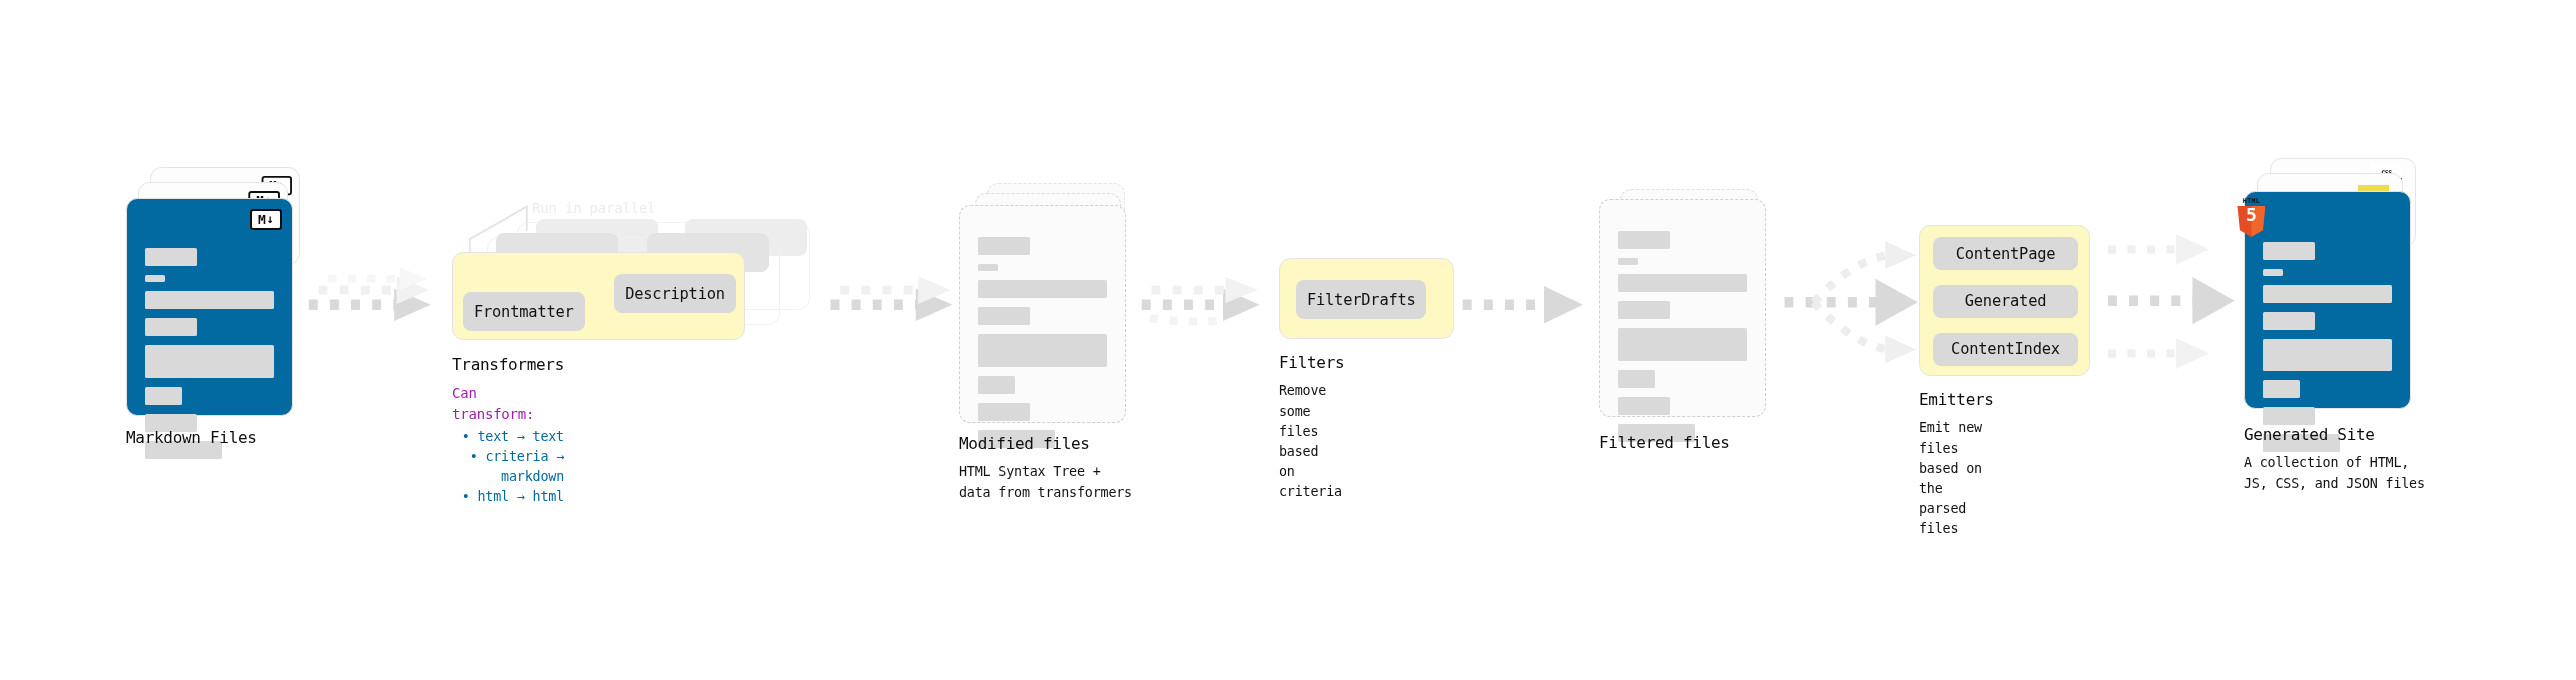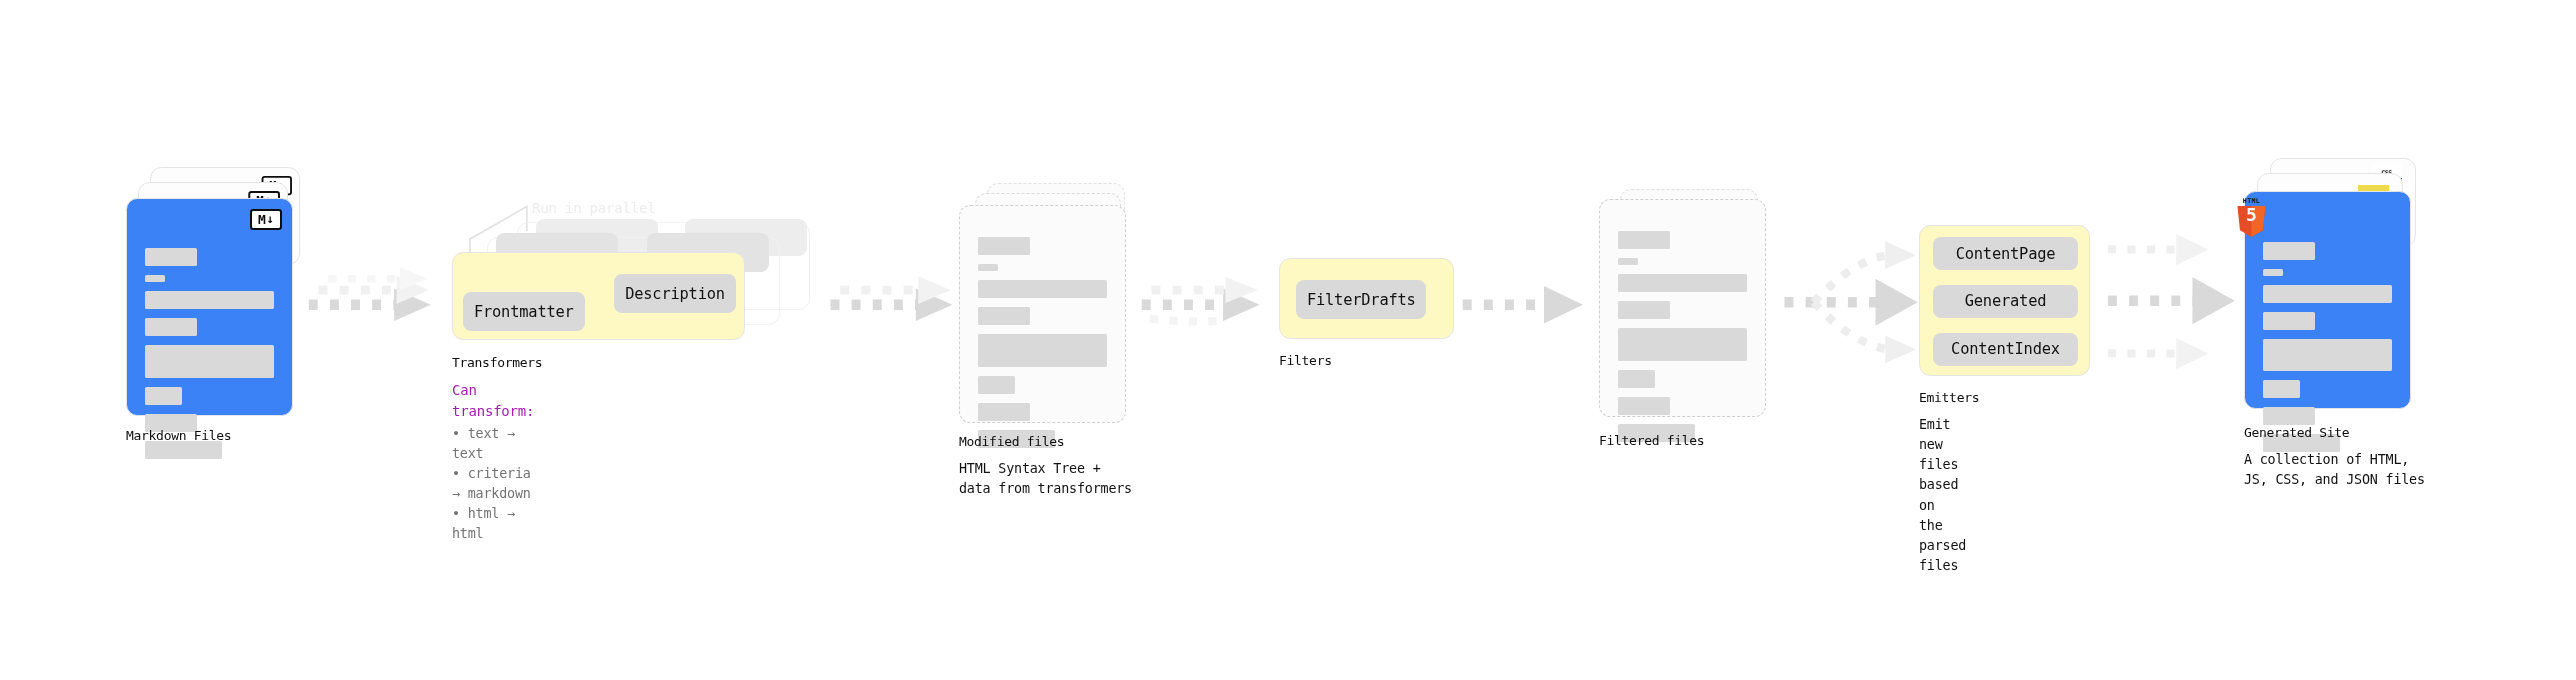--- a/index.html
+++ b/index.html
@@ -11,21 +11,21 @@
   }
   #stage { position: relative; width: 2576px; height: 681px; }
 
   
   .node { position: absolute; }
 
   
   .stack { position: relative; }
   .card {
     position: absolute;
-    background: #3b82f6;
+    background: #0369a1;
     border: 1.6px solid #e4e4e4;
     border-radius: 11.4px;
   }
   .card.dashed { border-style: dashed; border-color: #cfcfcf; background: #fbfbfb; }
   .card.l2 { background: #fdfdfd; }
   .card.l3 { background: #fdfdfd; }
 
   .bars { position: absolute; left: 18px; top: 49px; right: 18px; }
   .bar { background: #d9d9d9; border-radius: 1.6px; margin-bottom: 9px; height: 18px; }
   .bar.h-sm { height: 7.3px; }
@@ -83,29 +83,29 @@
     border-radius: 8.1px;
     display: flex; align-items: center; justify-content: center;
     font-size: 15.4px; color: #111; letter-spacing: -0.2px; white-space: nowrap;
   }
   .chip.g2 { background: #e3e3e3; }
   .chip.g3 { background: #ededed; }
 
   
   .caption { position: absolute; }
   .caption h3 {
-    font-size: 13px; font-weight: 400; color: #0d0d0d;
+    font-size: 16px; font-weight: 400; color: #0d0d0d;
     letter-spacing: -0.3px; white-space: nowrap; line-height: 1.1;
   }
   .caption p {
     font-size: 13.4px; color: #111; line-height: 1.5;
     margin-top: 9.8px; white-space: pre-line; letter-spacing: -0.2px;
   }
   .caption ul { list-style: none; margin-top: 1.6px; }
-  .caption li { font-size: 13.4px; color: #737373; line-height: 1.5; letter-spacing: -0.2px; }
+  .caption li { font-size: 13.4px; color: #0369a1; line-height: 1.5; letter-spacing: -0.2px; text-align: right; }
   .caption .lead { font-size: 14px; color: #a21caf; line-height: 1.5; letter-spacing:-0.2px; }
 
   .parallel-label {
     position: absolute; font-size: 14px; color: #ececec;
     white-space: nowrap; letter-spacing: -0.2px;
   }
   svg.overlay { position: absolute; left: 0; top: 0; pointer-events: none; }
 </style>
 </head>
 <body>
@@ -224,20 +224,22 @@
   </div>
 
   <div class="node" style="left:1279px; top:258px;">
     <div class="panel" style="left:0; top:0; width:175px; height:81px;">
       <div class="chip" style="left:16.3px; top:21px; width:130px; height:39px;">
         <span>FilterDrafts</span>
       </div>
     </div>
     <div class="caption" style="left:0px; top:96px;">
       <h3>Filters</h3>
+      <p>Remove some files based
+on criteria</p>
     </div>
   </div>
 
   <div class="node" style="left:1599px; top:189px;">
     <div class="stack" style="width:175px; height:244px;">
       <div class="card dashed" style="left:21px; top:0px; width:138px; height:73px; border-color:#e0e0e0;"></div>
       <div class="card dashed" style="left:0px; top:9.8px; width:167px; height:218px;">
         <div class="bars" style="top:31px;">
           <div class="bar" style="width:52px;"></div>
           <div class="bar h-sm" style="width:20.3px;"></div>

